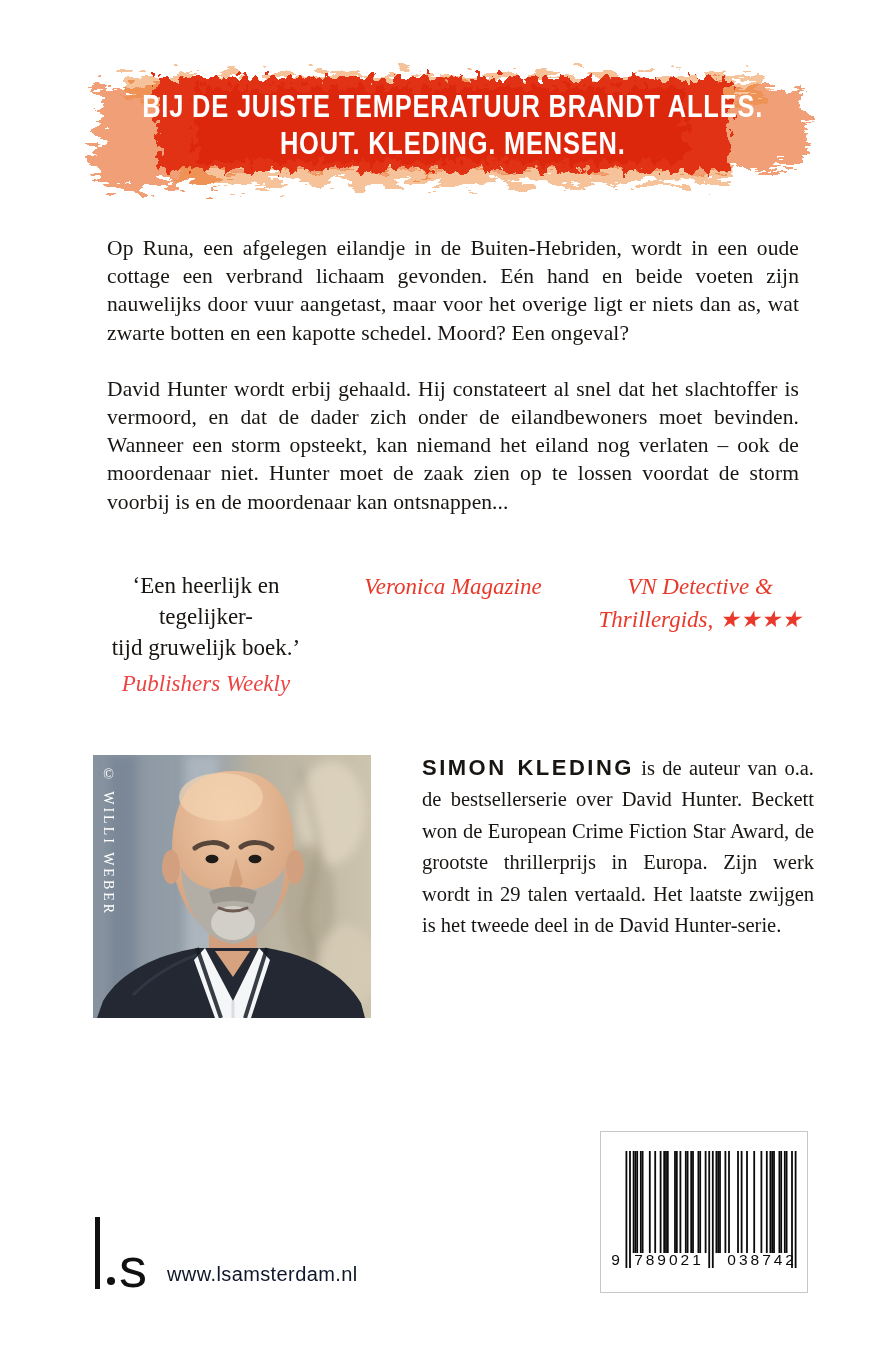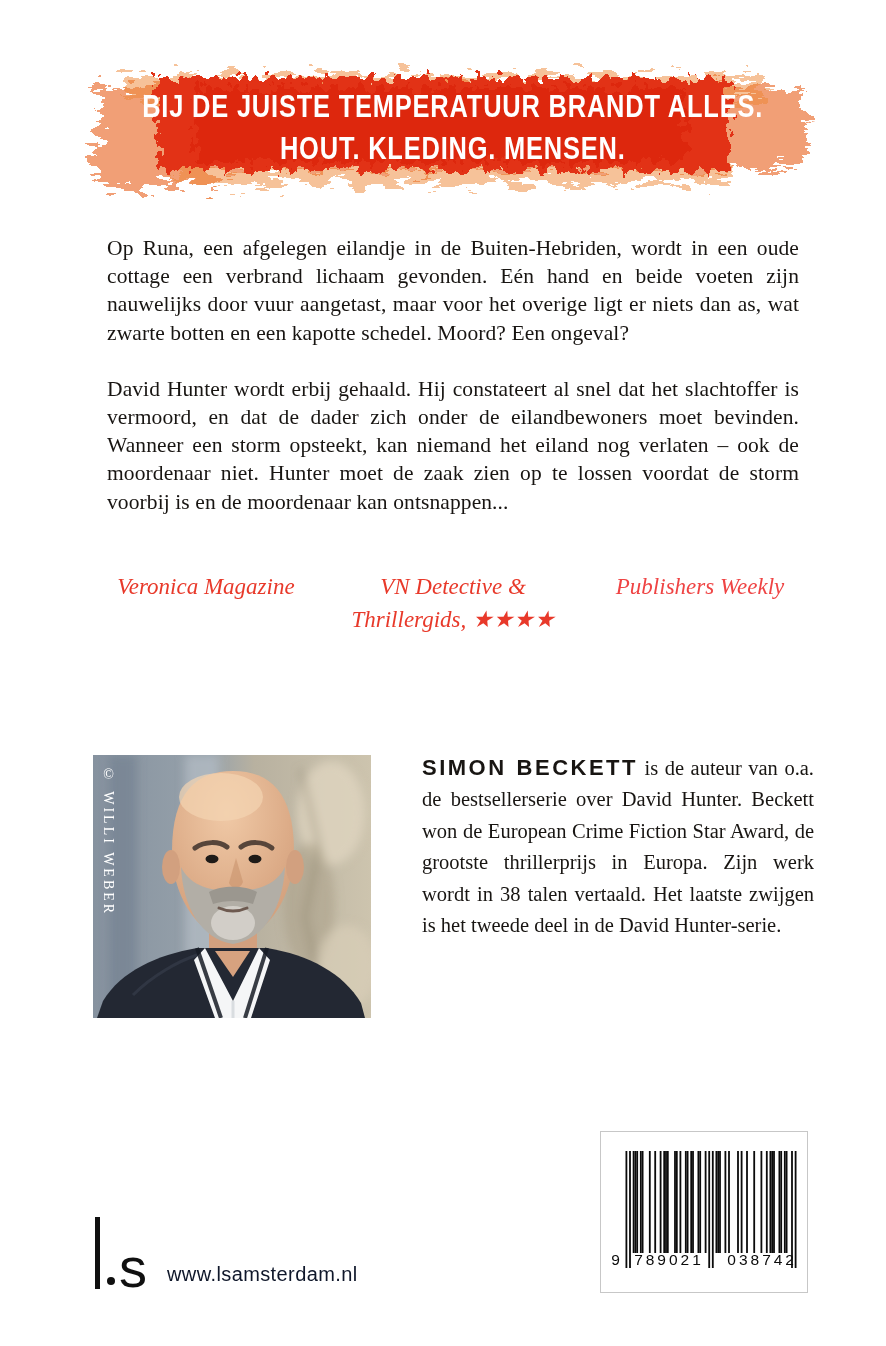--- a/index.html
+++ b/index.html
@@ -11,21 +11,21 @@
     color:#181512;
     overflow:hidden;
     margin:0 auto;
   }
 
   
   .banner{position:absolute;left:85px;top:54px;width:736px;height:150px;}
   .banner svg{position:absolute;inset:0;width:100%;height:100%;}
   .banner-text{
     position:absolute;left:0;top:34px;width:100%;
-    display:flex;flex-direction:column;align-items:center;gap:5px;
+    display:flex;flex-direction:column;align-items:center;
   }
   .banner-line{
     font-family:"Liberation Sans", sans-serif;
     font-weight:700;font-size:31px;line-height:37px;
     color:#ffffff;letter-spacing:1px;white-space:nowrap;
     transform:scaleX(0.82);transform-origin:center;
   }
 
   
   .synopsis{position:absolute;left:95px;top:222px;width:716px;}
@@ -142,20 +142,22 @@
       <div class="banner-line">HOUT. KLEDING. MENSEN.</div>
     </div>
   </div>
 
   <div class="synopsis">
     <p>Op Runa, een afgelegen eilandje in de Buiten-Hebriden, wordt in een oude cottage een verbrand lichaam gevonden. Eén hand en beide voeten zijn nauwelijks door vuur aangetast, maar voor het overige ligt er niets dan as, wat zwarte botten en een kapotte schedel. Moord? Een ongeval?</p>
     <p>David Hunter wordt erbij gehaald. Hij constateert al snel dat het slachtoffer is vermoord, en dat de dader zich onder de eilandbewoners moet bevinden. Wanneer een storm opsteekt, kan niemand het eiland nog verlaten – ook de moordenaar niet. Hunter moet de zaak zien op te lossen voordat de storm voorbij is en de moordenaar kan ontsnappen...</p>
   </div>
 
   <div class="reviews">
+    <div class="review-quote">‘Een heerlijk en tegelijker-
+tijd gruwelijk boek.’</div>
     <div class="review-source" style="color: rgb(232, 57, 42); text-align: center;">Veronica Magazine</div>
     <div class="review-source" style="color: rgb(232, 57, 42);">VN Detective &amp;
 Thrillergids, ★★★★</div>
     <div class="review-source" style="color: #ef4444;">Publishers Weekly</div>
   </div>
 
   <div class="author-photo">
     <svg viewBox="0 0 278 263" preserveAspectRatio="none" aria-hidden="true">
       <defs>
         <linearGradient id="bgg" x1="0" y1="0" x2="1" y2="0">
@@ -202,21 +204,21 @@
       <path d="M 140 246 L 140 263" stroke="#d9dde0" stroke-width="3"></path>
       <path d="M 122 196 L 140 222 L 157 196 Z" fill="#d7a27f"></path>
       <path d="M 104 193 L 128 263" stroke="#161b25" stroke-width="4" fill="none" opacity="0.85"></path>
       <path d="M 174 193 L 152 263" stroke="#161b25" stroke-width="4" fill="none" opacity="0.85"></path>
       <path d="M 40 240 C 60 220 86 206 104 200" stroke="#38404f" stroke-width="3" fill="none" opacity="0.6"></path>
     </svg>
     <span class="photo-credit">© WILLI WEBER</span>
   </div>
 
   <div class="author-bio">
-    <span class="author-name">SIMON BECKETT</span><span> is de auteur van o.a. de bestsellerserie over David Hunter. Beckett won de European Crime Fiction Star Award, de grootste thrillerprijs in Europa. Zijn werk wordt in 38 talen vertaald. </span><span class="book-title">Het laatste zwijgen</span><span> is het tweede deel in de David Hunter-serie.</span>
+    <span class="author-name">SIMON KLEDING</span><span> is de auteur van o.a. de bestsellerserie over David Hunter. Beckett won de European Crime Fiction Star Award, de grootste thrillerprijs in Europa. Zijn werk wordt in 29 talen vertaald. </span><span class="book-title">Het laatste zwijgen</span><span> is het tweede deel in de David Hunter-serie.</span>
   </div>
 
   <div class="logo">
     <div class="logo-bar"></div>
     <div class="logo-dot"></div>
     <div class="logo-s">s</div>
   </div>
   <div class="website">www.lsamsterdam.nl</div>
 
   <div class="barcode-box">

